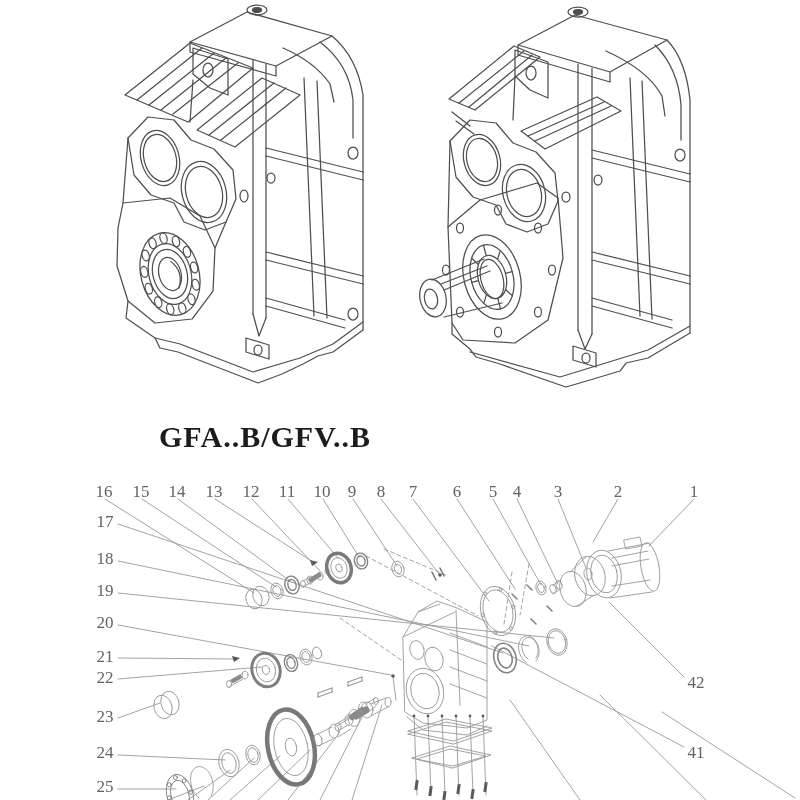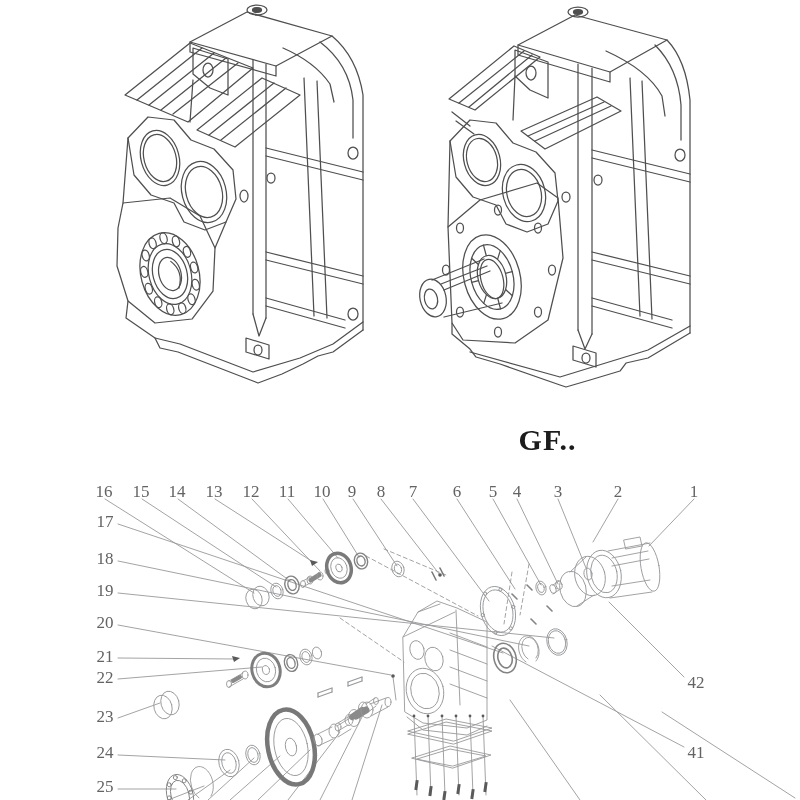--- a/index.html
+++ b/index.html
@@ -492,15 +492,15 @@
       <text x="105" y="683">22</text>
       <text x="105" y="722">23</text>
       <text x="105" y="758">24</text>
       <text x="105" y="792">25</text>
       <text x="696" y="688">42</text>
       <text x="696" y="758">41</text>
     </g>
   </g>
 </svg>
 
-<div id="label-right" class="model-label">GF..</div>
+<div id="label-left" class="model-label">GFA..B/GFV..B</div>
 
 </div>
 
 </body></html>

